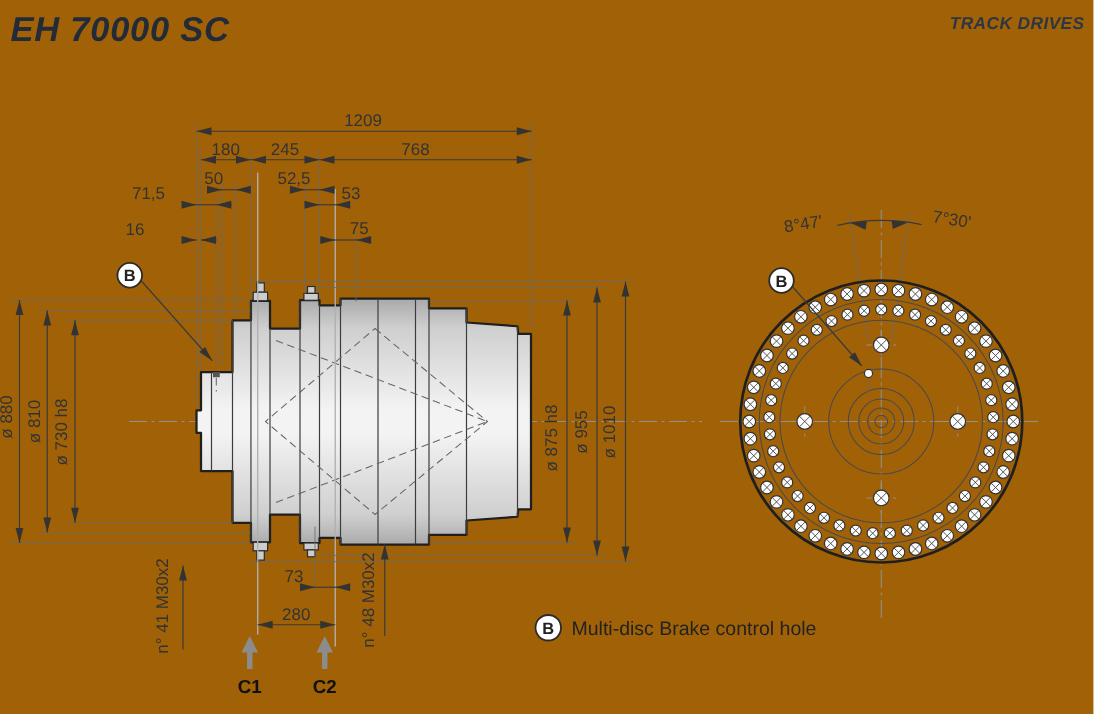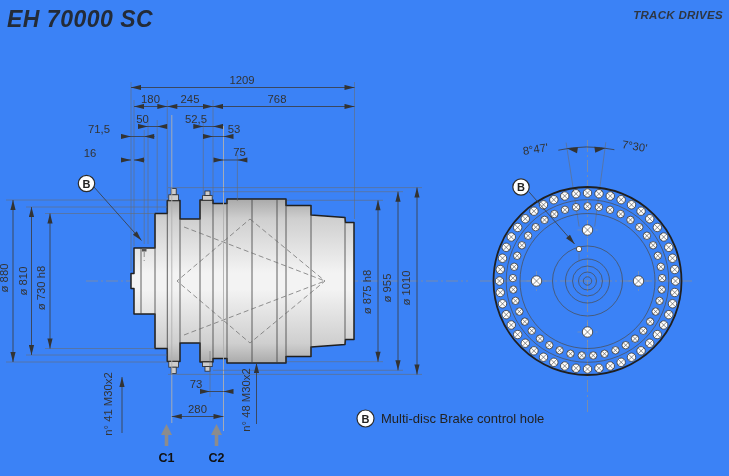--- a/index.html
+++ b/index.html
@@ -1,16 +1,16 @@
 <!DOCTYPE html>
 <html><head>
 <meta charset="utf-8">
 <style>
   html,body{margin:0;padding:0;background:#ffffff;}
-  .page{position:relative;width:729px;height:476px;background:#3b82f6;overflow:hidden;
+  .page{position:relative;width:729px;height:476px;background:#a16207;overflow:hidden;
         font-family:"Liberation Sans",sans-serif;}
   svg{display:block;}
   .title{font:italic bold 23px "Liberation Sans",sans-serif;fill:#232b38;letter-spacing:.5px;}
   .section{font:italic bold 11.5px "Liberation Sans",sans-serif;fill:#2e3642;letter-spacing:.3px;}
   .outline{fill:url(#bodyGrad);stroke:#1f1f1f;stroke-width:1.5;stroke-linejoin:round;}
   .iline{stroke:#3c3c3c;stroke-width:.8;}
   .stud{fill:#cdcdcd;stroke:#2b2b2b;stroke-width:.8;}
   .dash{stroke:#666;stroke-width:.7;stroke-dasharray:5 3;fill:none;}
   .ext{stroke:#6a6a6a;stroke-width:.55;fill:none;}
   .dim{stroke:#3a3a3a;stroke-width:.8;fill:none;}

